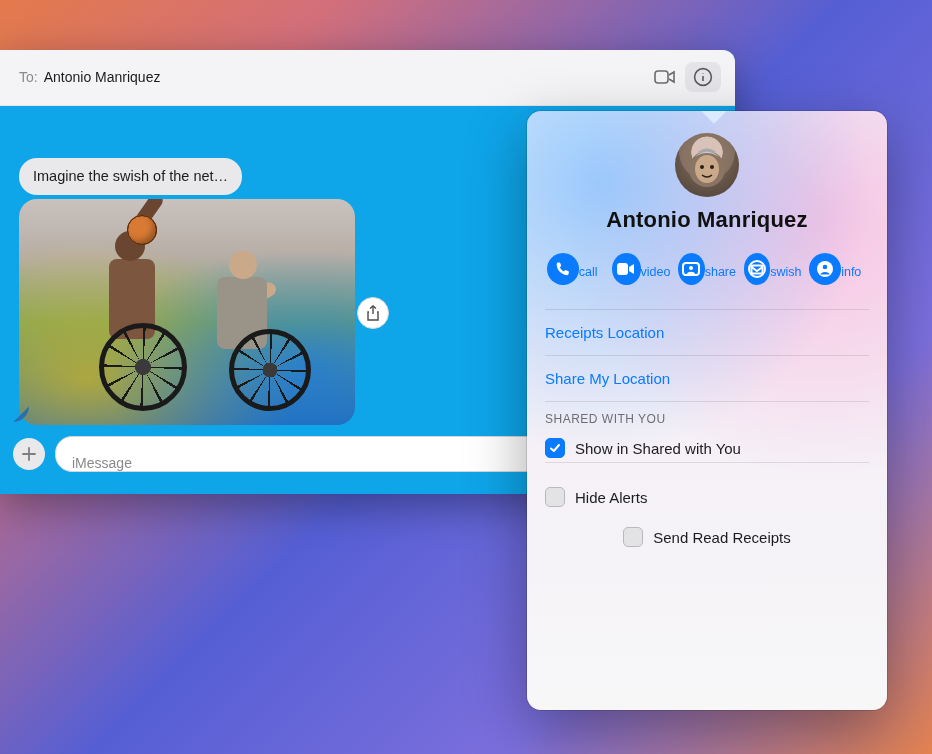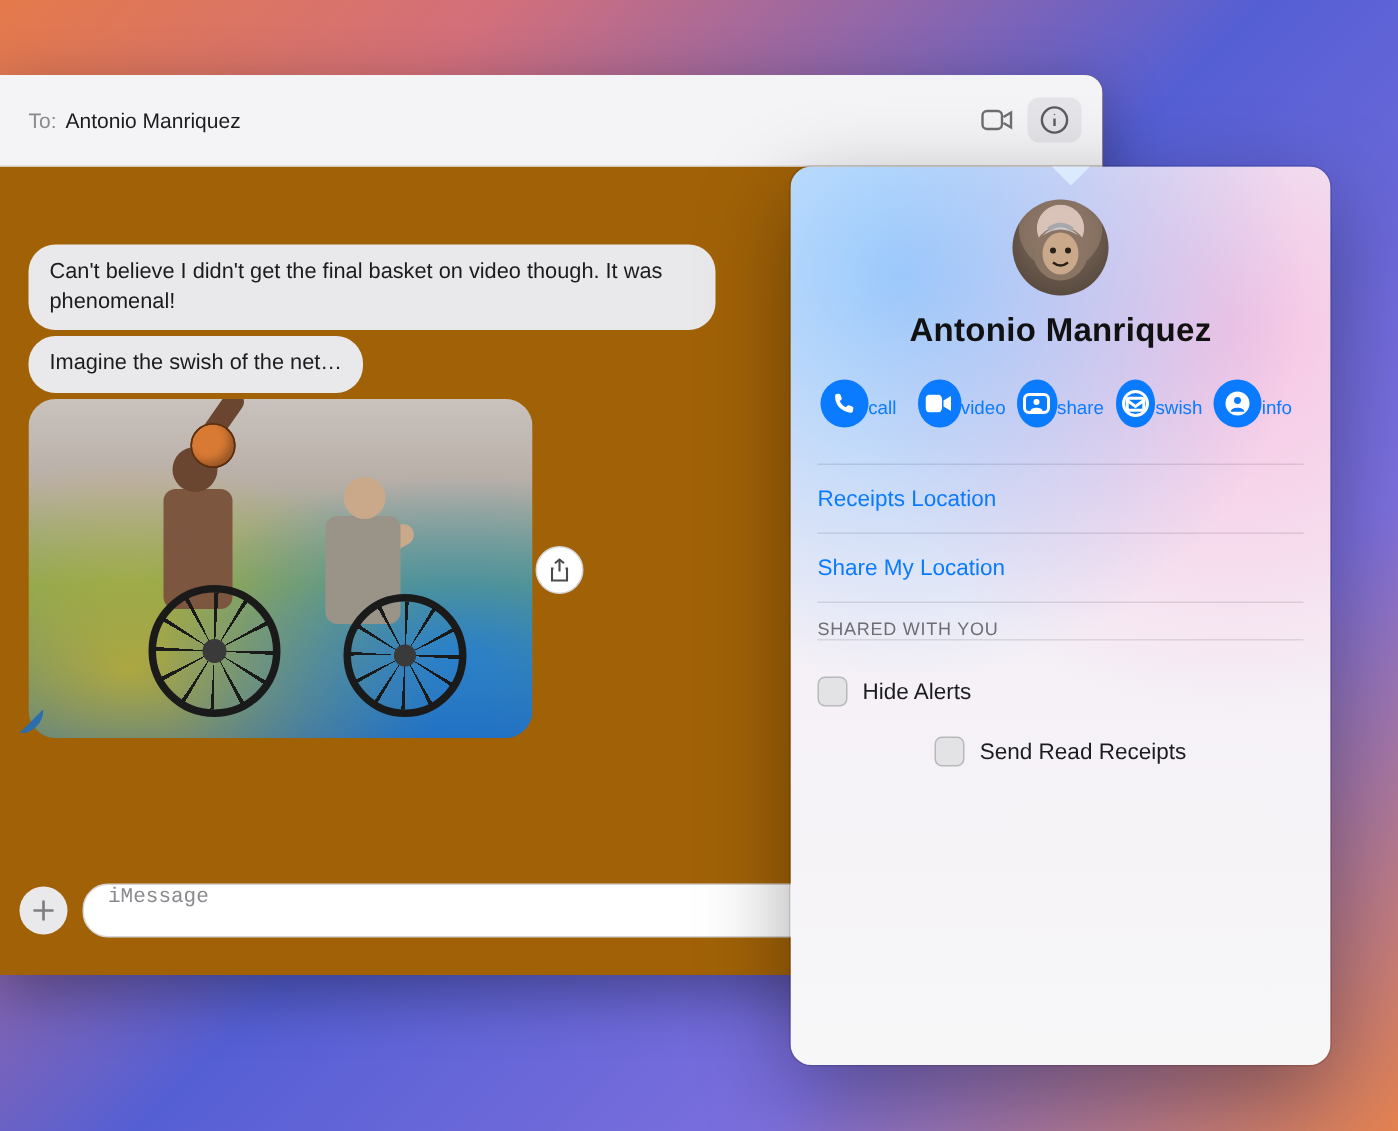--- a/index.html
+++ b/index.html
@@ -17,22 +17,22 @@
     height: 754px;
     position: relative;
   }
 
   
   .messages-window {
     position: absolute;
     left: -1px;
     top: 50px;
     width: 736px;
-    height: 600px;
-    background: #a16207;
+    height: 444px;
+    background: #0ea5e9;
     border-top-right-radius: 12px;
     border-bottom-right-radius: 12px;
     box-shadow: 0 12px 40px rgba(0,0,0,.35);
     overflow: hidden;
     display: flex;
     flex-direction: column;
   }
 
   .titlebar {
     height: 60px;
@@ -190,21 +190,21 @@
   }
   .compose-field {
     flex:1;
     height:34px;
     border-radius:17px;
     border:1px solid #d6d6d8;
     background:#fff;
     padding:0 16px;
     font-size:14px;
     color:#8a8a8e;
-    display:flex;align-items:flex-start;font-family:Liberation Mono, monospace;
+    display:flex;align-items:flex-end;
   }
 
   
   .popover {
     position:absolute;
     top: 111px;
     left: 527px;
     width: 360px;
     height: 599px;
     border-radius: 14px;
@@ -341,23 +341,20 @@
           <circle cx="10" cy="10" r="8.4"></circle>
           <circle cx="10" cy="6.4" r="0.5" fill="currentColor" stroke="none"></circle>
           <path d="M10 9 V14"></path>
         </svg>
       </div>
     </div>
 
     <div class="transcript">
 
       <div class="recv-block">
-        <div class="bubble recv wide">
-          <span>Can't believe I didn't get the final basket on video though. It was phenomenal!</span>
-        </div>
         <div class="bubble recv">
           <span>Imagine the swish of the net…</span>
         </div>
 
         <div class="image-bubble">
           <div class="image-art" aria-label="Two people in wheelchairs playing basketball on an outdoor court">
             <div class="person p2-arm"></div>
             <div class="person p1-arm"></div>
             <div class="person p1-body"></div>
             <div class="person p1-head"></div>
@@ -463,20 +460,28 @@
     <div class="pop-section">
       <div class="pop-row first">
         <span>Receipts Location</span>
       </div>
       <div class="pop-row">
         <span>Share My Location</span>
       </div>
 
       <div class="section-title">SHARED WITH YOU</div>
 
+      <div class="check-row">
+        <div class="cbox checked">
+          <svg width="12" height="12" viewBox="0 0 12 12" fill="none" stroke="currentColor" stroke-width="2" stroke-linecap="round" stroke-linejoin="round">
+            <path d="M2 6.5 L4.8 9 L10 3"></path>
+          </svg>
+        </div>
+        <span>Show in Shared with You</span>
+      </div>
 
 
       <div class="check-row grey" style="border-top:1px solid rgba(0,0,0,.1);padding-top:24px;">
         <div class="cbox"></div>
         <span>Hide Alerts</span>
       </div>
 
       <div class="check-row grey" style="padding-top:16px;justify-content:center;">
         <div class="cbox"></div>
         <span>Send Read Receipts</span>

